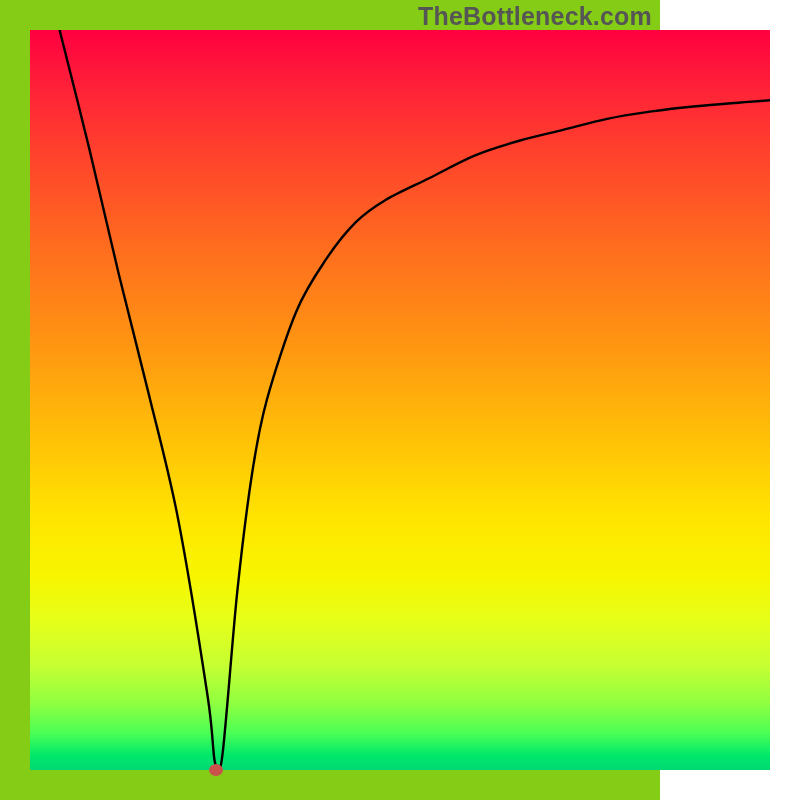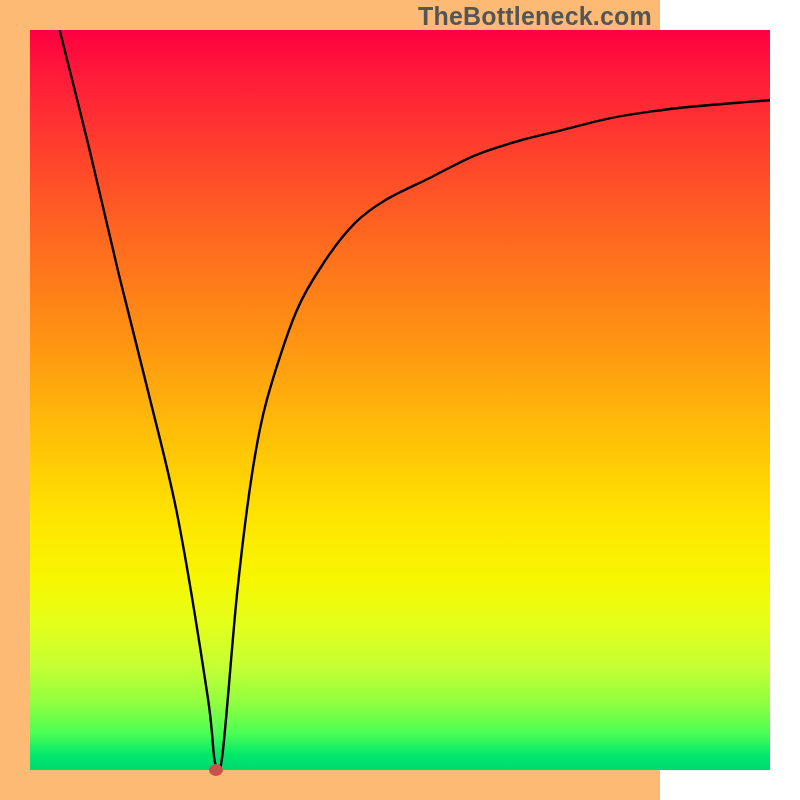--- a/index.html
+++ b/index.html
@@ -7,21 +7,21 @@
     padding: 0;
     width: 800px;
     height: 800px;
     overflow: hidden;
     font-family: Arial, Helvetica, sans-serif;
   }
   .frame {
     position: relative;
     width: 660px;
     height: 800px;
-    background: #fdba74;
+    background: #84cc16;
   }
   .watermark {
     position: absolute;
     top: 2px;
     right: 8px;
     font-size: 25px;
     font-weight: 600;
     color: #555;
     letter-spacing: 0.2px;
     user-select: none;

